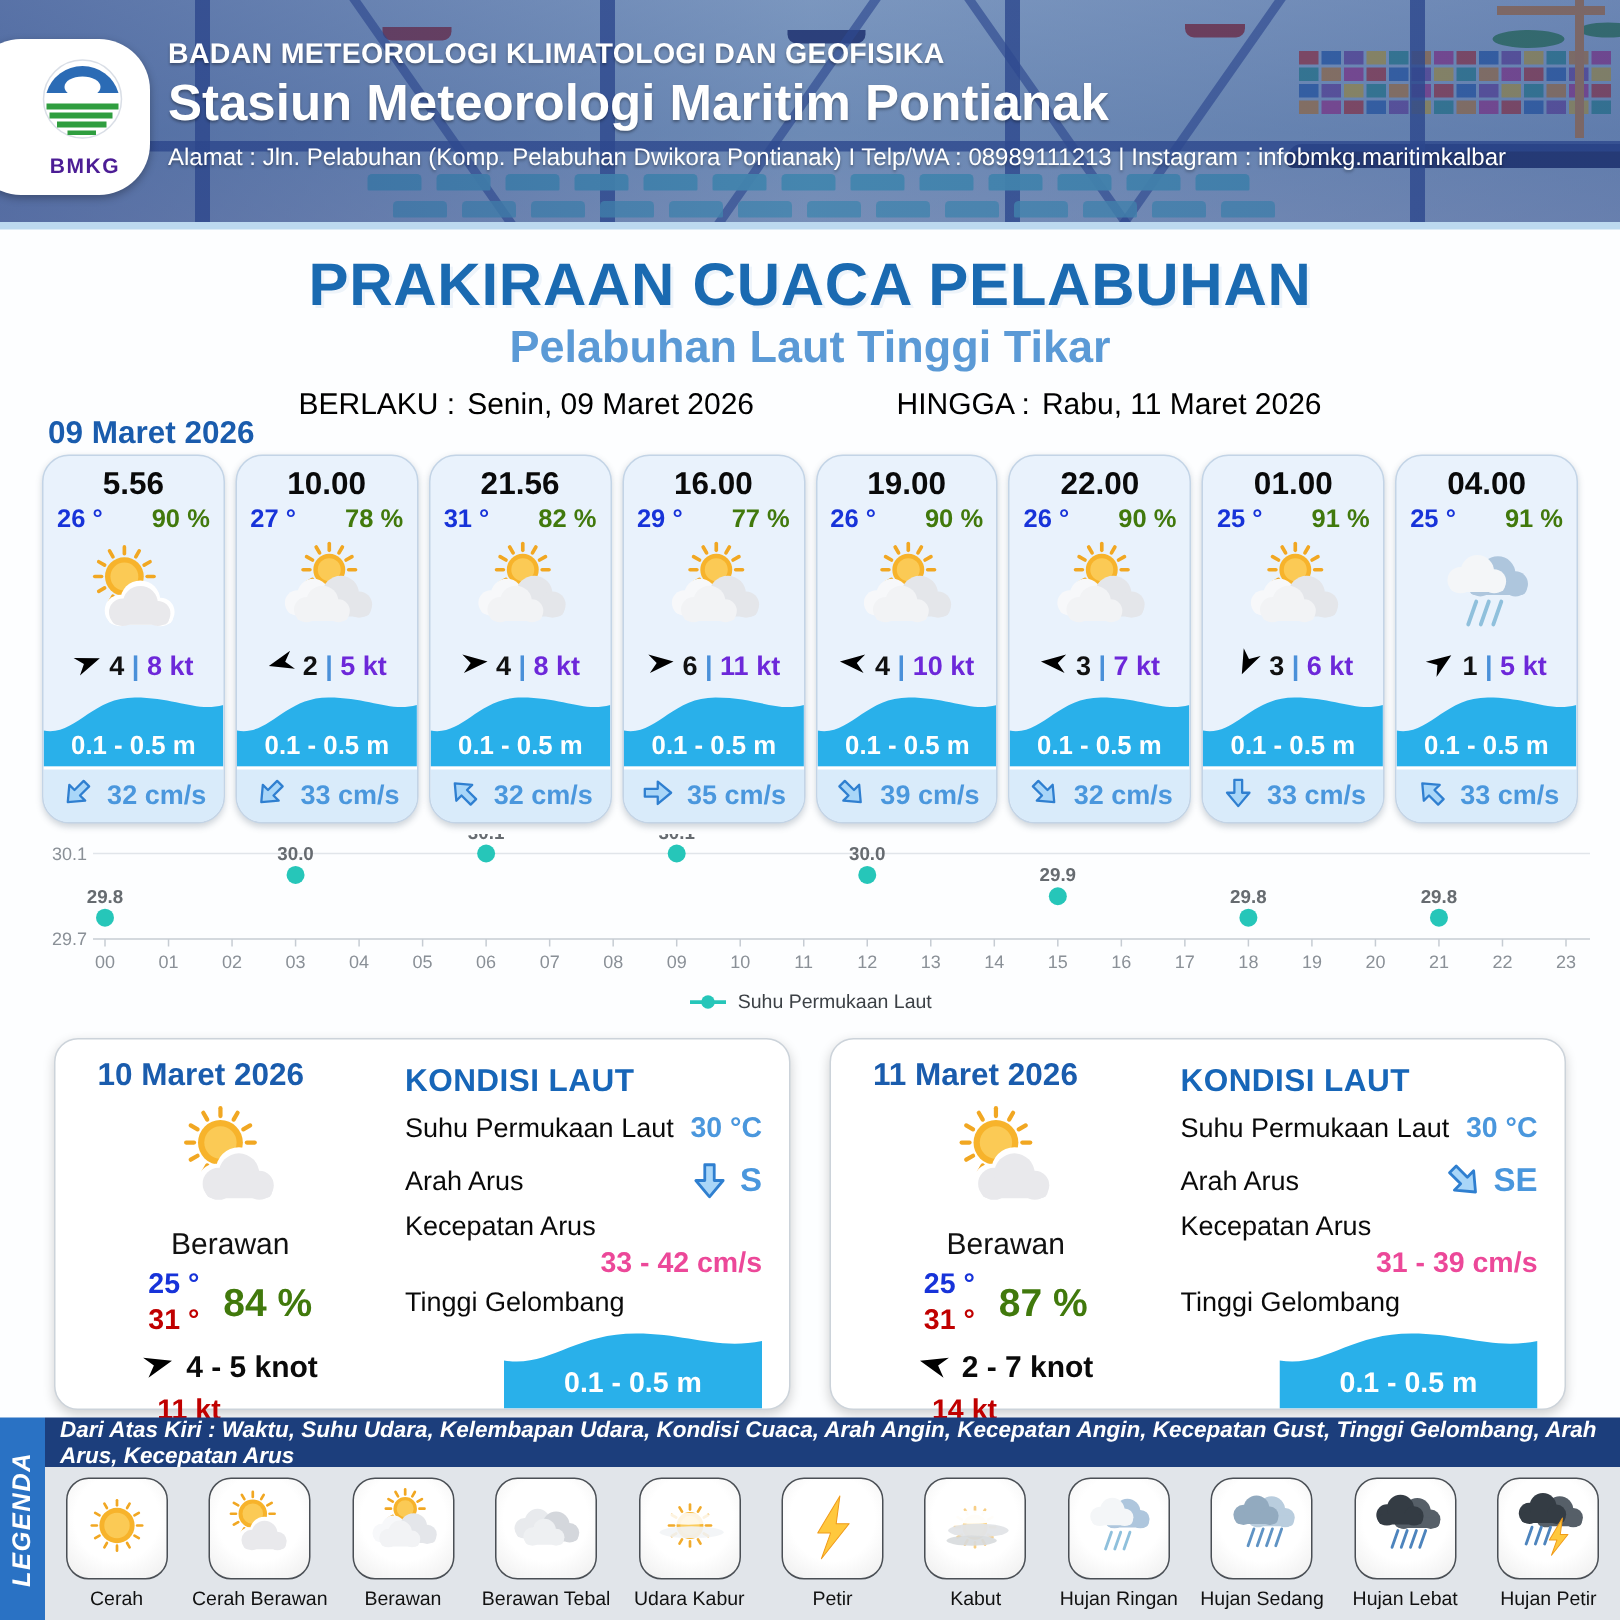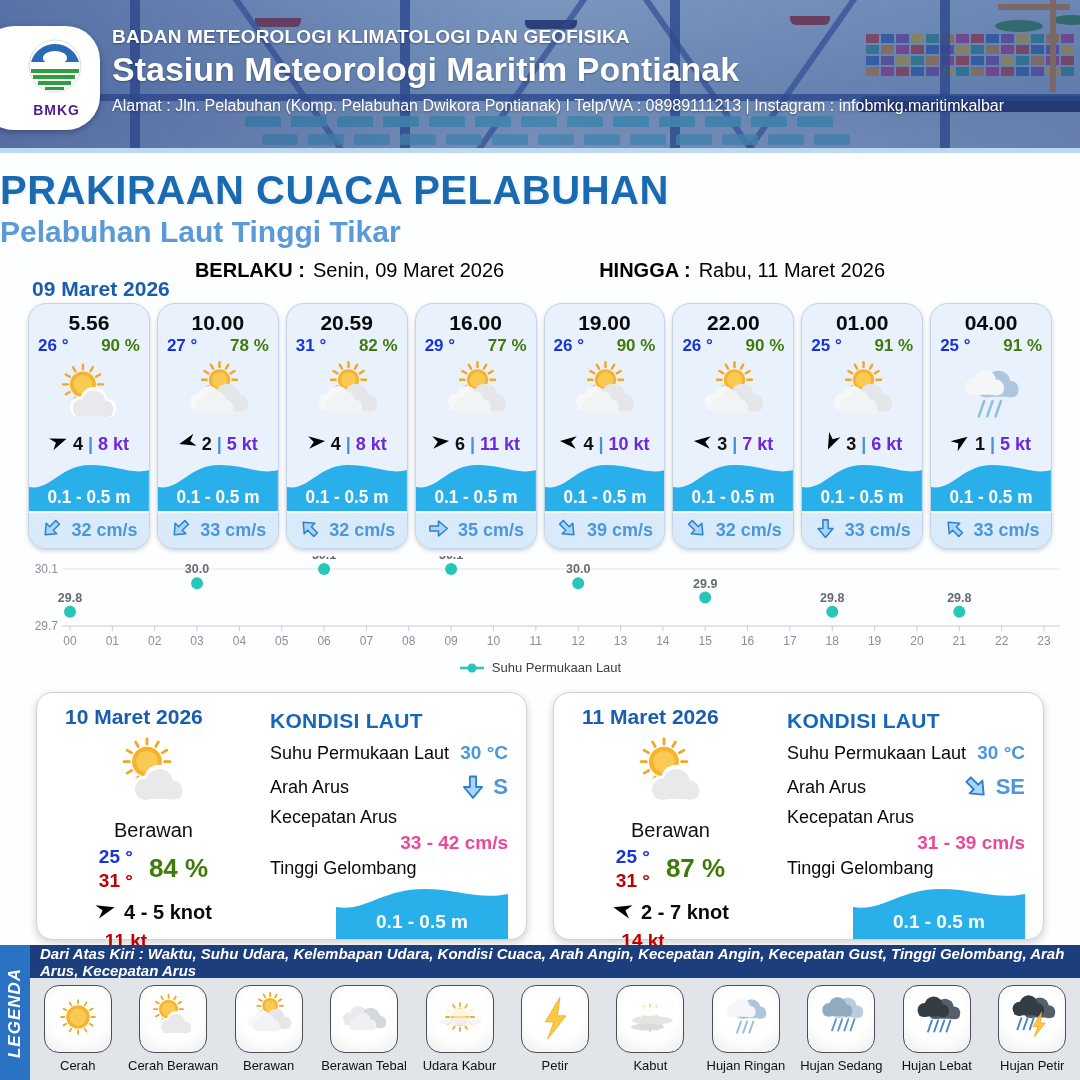--- a/index.html
+++ b/index.html
@@ -30,26 +30,26 @@
                padding-right:12px; z-index:5; }
   .logo-pill svg { display:block; }
   .logo-txt { font-size:14px; font-weight:bold; color:#4c1d95; letter-spacing:1px; margin-top:2px; margin-right:8px;}
   .hdr-text { position:absolute; left:112px; top:26px; right:10px; color:#fff; z-index:4;
               text-shadow:0 1px 2px rgba(0,0,0,.35); }
   .hdr-agency  { font-size:19px; font-weight:bold; letter-spacing:.2px; }
   .hdr-station { font-size:34px; font-weight:bold; margin-top:2px; }
   .hdr-address { font-size:16px; margin-top:8px; font-weight:400; }
 
   
-  .titleblock { position:absolute; top:168px; left:0; right:0; text-align:left; }
+  .titleblock { position:absolute; top:168px; left:0; right:0; text-align:center; }
   .main-title { font-size:40px; font-weight:800; color:#1a6ab1; letter-spacing:.5px;
                 text-shadow:2px 2px 0 #eef4fa; }
   .sub-title  { font-size:30px; font-weight:bold; color:#5b9ad6; margin-top:2px; }
   .validity { display:flex; justify-content:center; gap:95px; margin-top:10px; font-size:20px; color:#000; }
-  .validity b { font-weight:bold;margin-top:24px; }
+  .validity b { font-weight:normal;margin-top:24px; }
   .validity span.v { font-weight:400; margin-left:8px; }
 
   .date-label { position:absolute; top:277px; left:32px; font-size:21px; font-weight:bold; color:#1a5cad; }
 
   
   .cards { position:absolute; top:303px; left:28px; right:28px; display:flex; gap:7px; }
   .fcard { flex:1; height:246px; background:#e9f2fc; border:1px solid #c3d4e6; border-radius:18px;
            overflow:hidden; box-shadow:0 2px 4px rgba(70,90,110,.25);
            display:flex; flex-direction:column; }
   .fcard .time { text-align:center; font-weight:bold; font-size:21px; color:#0a0a0a; padding-top:7px; }
@@ -388,21 +388,21 @@
       <div class="curstrip">
         <span><span class="rot" style="transform:rotate(135deg)">
               <svg width="23" height="23" viewBox="0 0 24 24">
                 <path d="M3,9.3 L12,9.3 L12,4.2 L21.3,12 L12,19.8 L12,14.7 L3,14.7 Z" fill="#a9d6f8" stroke="#2f7fd0" stroke-width="1.6" stroke-linejoin="round"></path>
               </svg>
             </span></span>
         <span>33 cm/s</span>
       </div>
       </div>
       <div class="fcard">
-      <div class="time">20.59</div>
+      <div class="time">21.56</div>
       <div class="th">
         <span class="temp">31 °</span>
         <span class="hum">82 %</span>
       </div>
       <div class="wicon">
           <svg width="76" height="76" viewBox="0 0 100 100">
             <g opacity="1">
               <line x1="69" y1="30" x2="75" y2="30" stroke="#f1a722" stroke-width="3.2" stroke-linecap="round"></line>
               <line x1="66.72243186433546" y1="38.5" x2="71.9185842870421" y2="41.5" stroke="#f1a722" stroke-width="3.2" stroke-linecap="round"></line>
               <line x1="60.5" y1="44.722431864335455" x2="63.5" y2="49.91858428704209" stroke="#f1a722" stroke-width="3.2" stroke-linecap="round"></line>

